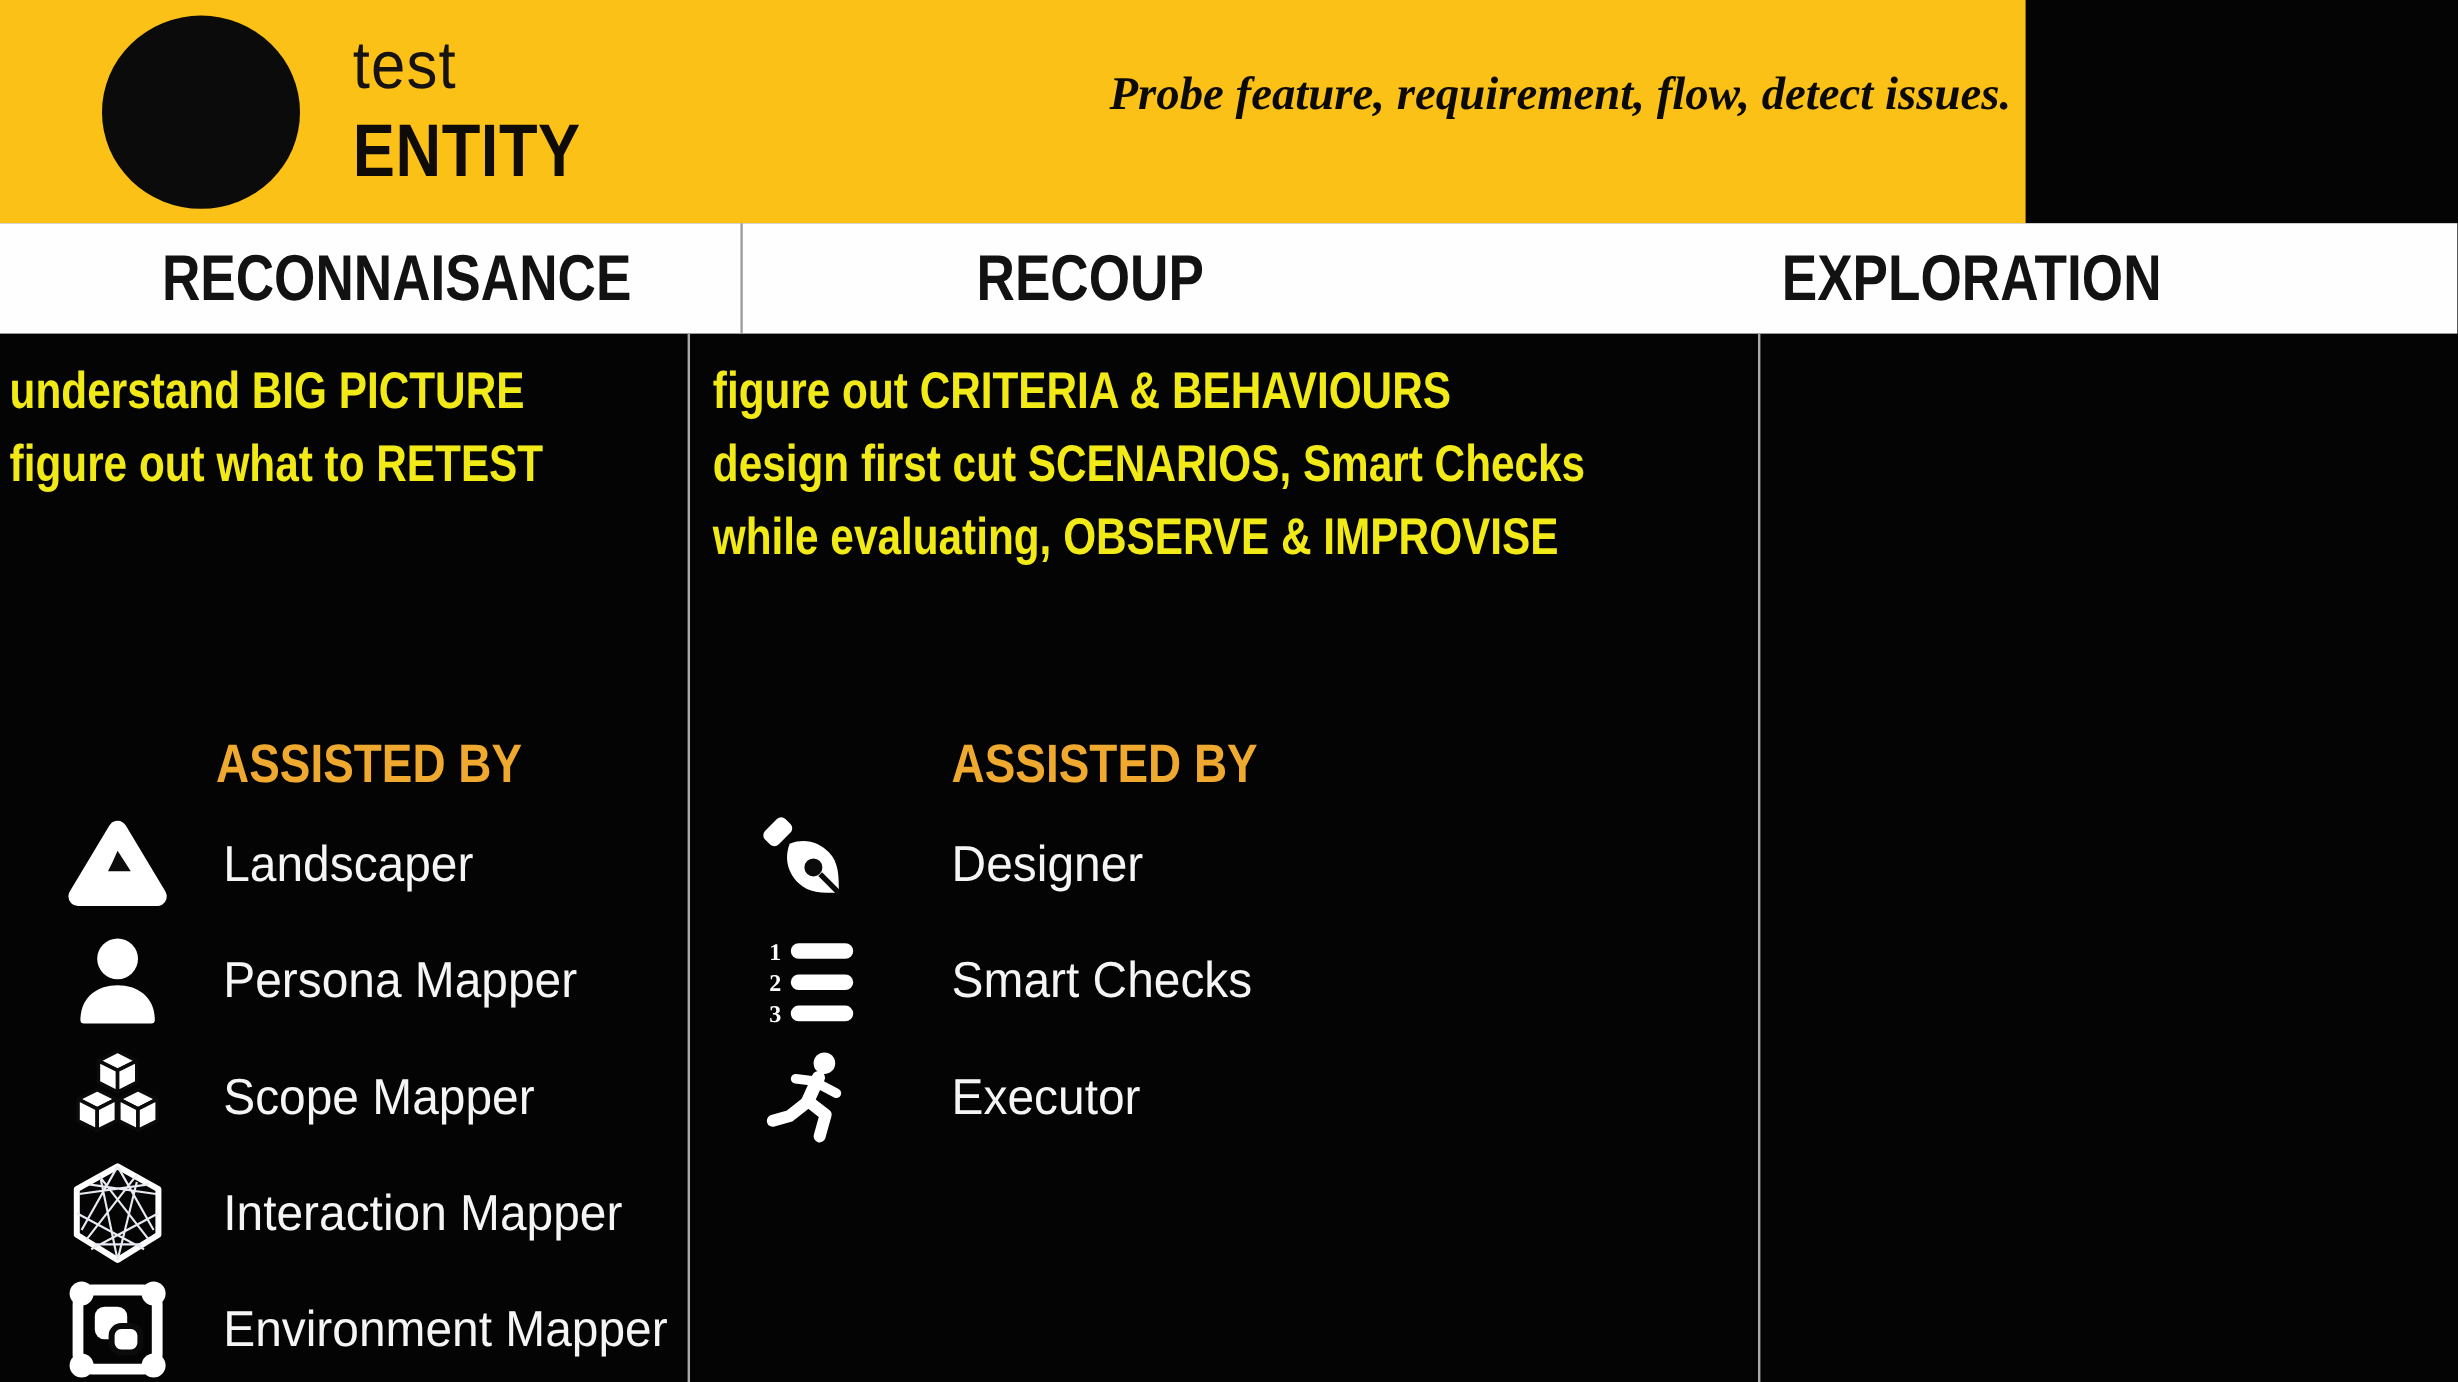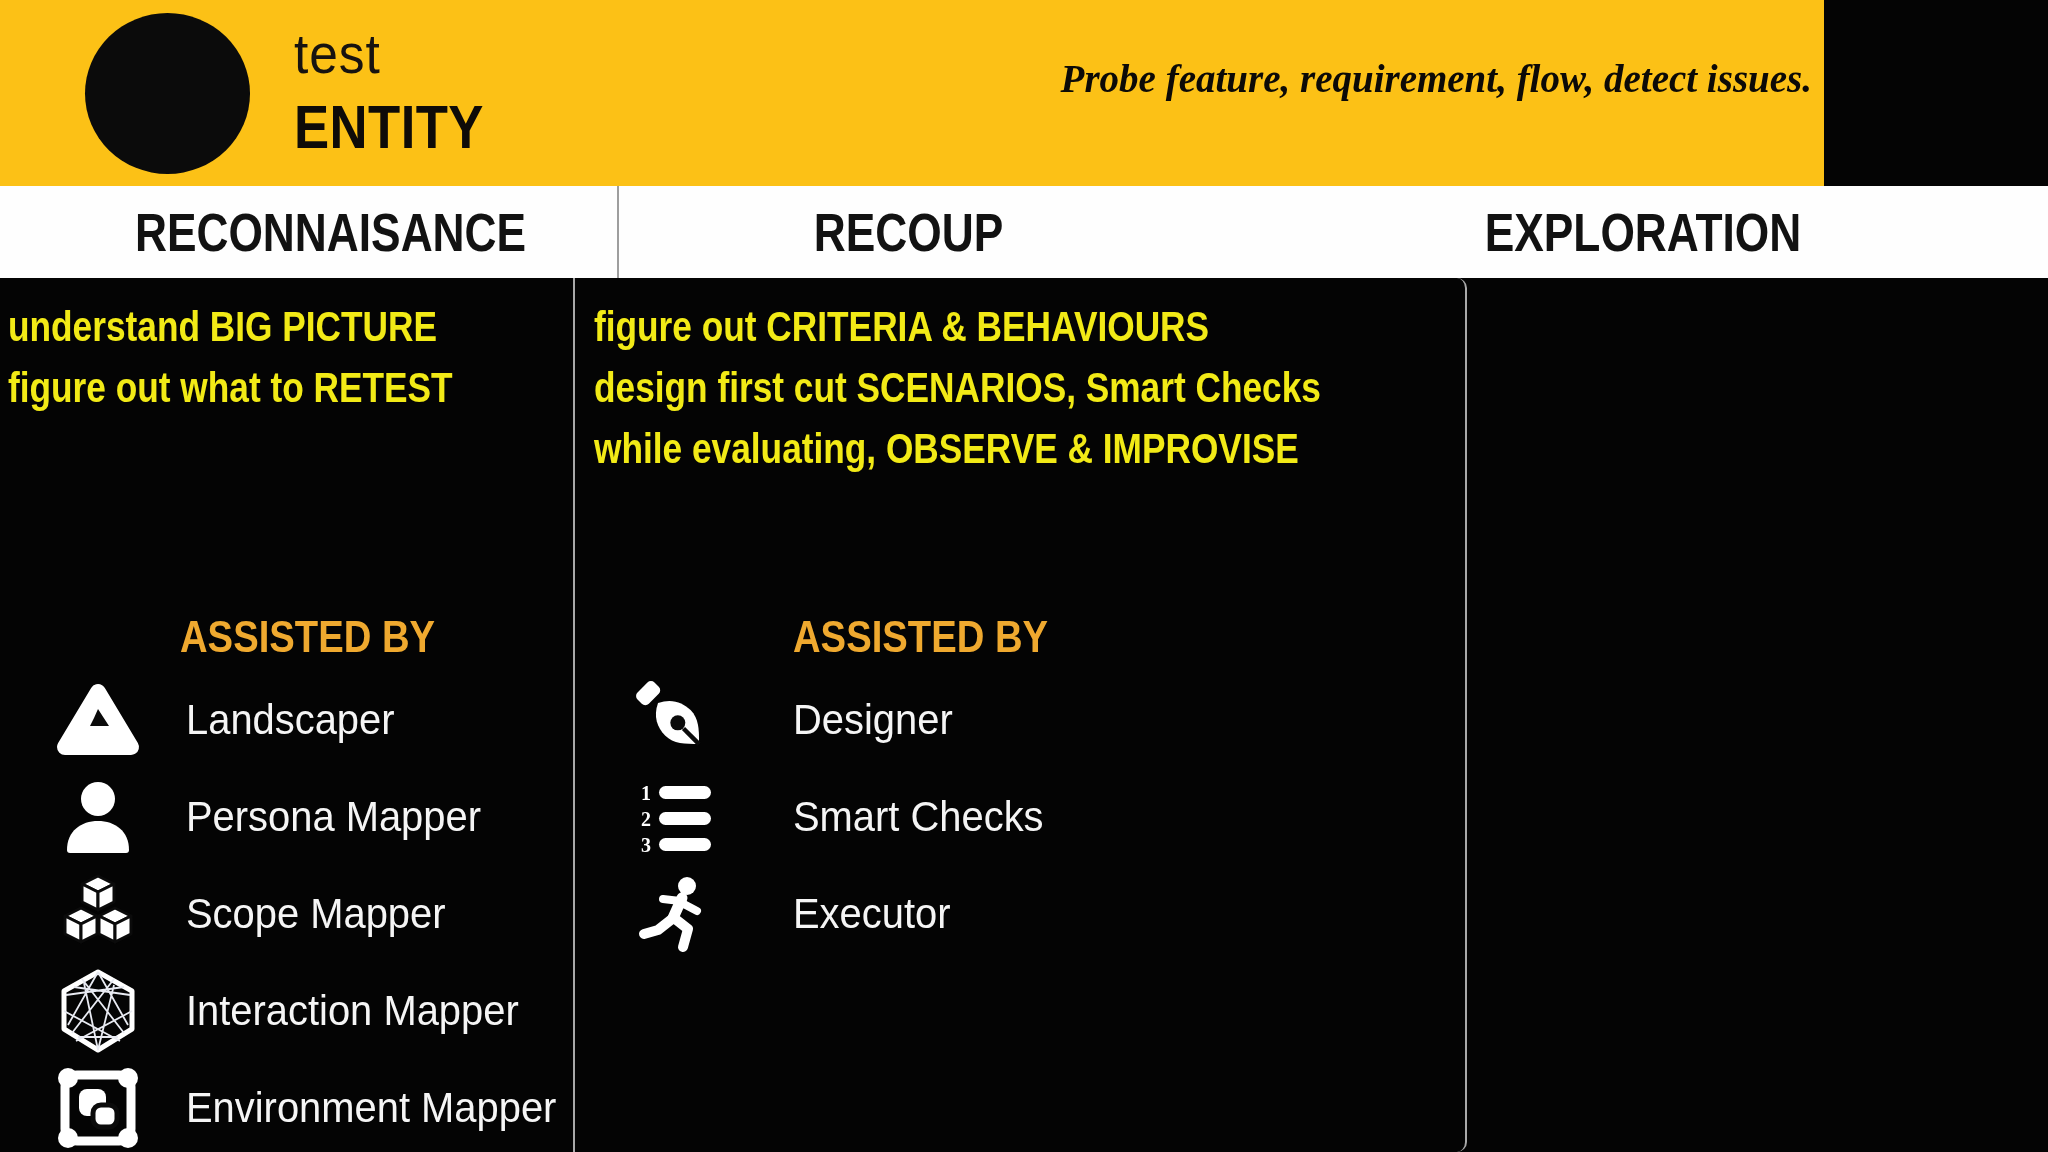--- a/index.html
+++ b/index.html
@@ -1,20 +1,20 @@
 <!DOCTYPE html>
 <html><head>
 <meta charset="utf-8">
 <style>
   html,body{margin:0;padding:0;background:#000;}
   .stage{position:relative;width:2048px;height:1152px;overflow:hidden;background:#040404;
          font-family:"Liberation Sans",sans-serif;}
 
   
-  .brand-header{position:absolute;left:0;top:0;width:1824px;height:186px;background:#FCC116;}
+  .brand-header{position:absolute;left:0;top:0;width:1688px;height:186px;background:#FCC116;}
   .logo-circle{position:absolute;left:85px;top:13px;width:165px;height:161px;border-radius:50%;
                background:#0b0b0b;}
   .logo-text{position:absolute;left:294px;top:26px;line-height:1;}
   .logo-line1{font-size:56px;font-weight:400;color:#171310;letter-spacing:1px;
               transform:scaleX(.92);transform-origin:left top;display:block;}
   .logo-line2{font-size:62px;font-weight:700;color:#0e0b08;letter-spacing:.5px;margin-top:14px;
               transform:scaleX(.85);transform-origin:left top;display:block;}
   .tagline{position:absolute;right:12px;top:56px;font-family:"Liberation Serif",serif;
            font-style:italic;font-weight:700;font-size:39px;color:#0c0a07;white-space:nowrap;}
 
@@ -25,21 +25,21 @@
   .title-cell.c1{width:575px;border-right:2px solid #9e9e9e;box-sizing:border-box;}
   .title-cell.c2{width:892px;border-right:2px solid #9e9e9e;box-sizing:border-box;}
   .title-cell.c3{width:579px;}
   .col-title{font-size:54px;font-weight:700;color:#121212;letter-spacing:0;
              transform:scaleX(.82);white-space:nowrap;}
 
   
   .content{position:absolute;left:0;top:278px;width:2048px;height:874px;display:flex;}
   .col{position:relative;height:100%;box-sizing:border-box;overflow:hidden;}
   .col.c1{width:575px;border-right:2px solid #a9a9a9;}
-  .col.c2{width:892px;border-right:2px solid #a9a9a9;border-radius:10px;}
+  .col.c2{width:892px;border-right:2px solid #a9a9a9;}
   .col.c3{width:579px;}
 
   .notes{position:absolute;top:18px;}
   .col.c1 .notes{left:8px;}
   .col.c2 .notes{left:19px;}
   .note-line{font-size:43px;font-weight:700;color:#F2EA16;line-height:61px;white-space:nowrap;
              transform:scaleX(.82);transform-origin:left top;}
 
   .assisted-by{position:absolute;top:333px;font-size:45px;font-weight:700;color:#EFA92F;
                white-space:nowrap;transform:scaleX(.85);transform-origin:left top;}

